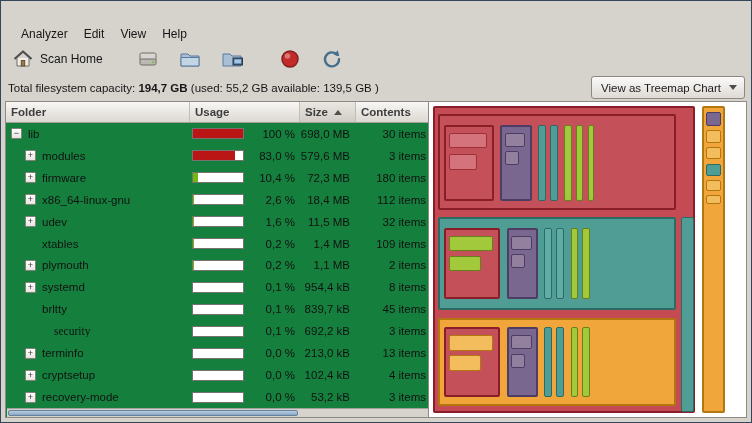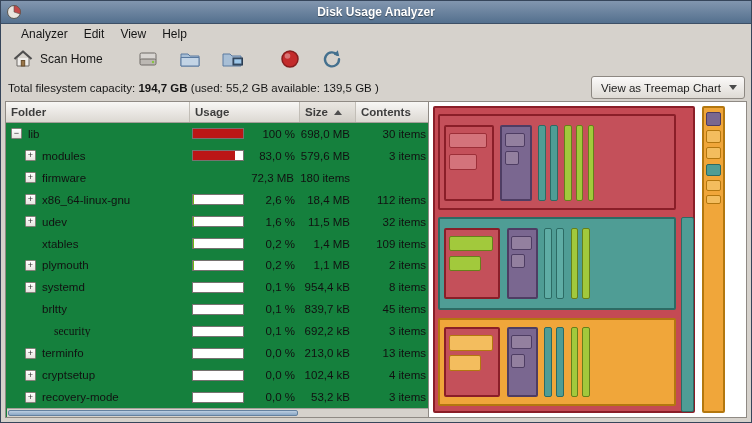--- a/index.html
+++ b/index.html
@@ -52,29 +52,20 @@
   
   .chart-panel{position:absolute;left:427px;top:100px;width:319px;height:317px;background:#ffffff;border:1px solid #8f8a84;box-sizing:border-box;}
   .treemap{position:absolute;left:3px;top:3px;right:3px;bottom:3px;}
   .tmrect{position:absolute;box-sizing:border-box;border-radius:2px;}
 </style>
 </head>
 <body>
 
 <div class="window">
 
-  <div class="titlebar">
-    <span class="win-icon">
-      <svg width="16" height="16" viewBox="0 0 16 16">
-        <circle cx="8" cy="8" r="6.5" fill="#e8e4de" stroke="#5a5650"></circle>
-        <path d="M8 8 L8 1.5 A6.5 6.5 0 0 1 14.2 10 z" fill="#c24848" stroke="#5a5650" stroke-width="0.6"></path>
-      </svg>
-    </span>
-    <span class="title">Disk Usage Analyzer</span>
-  </div>
 
   <div class="menubar">
     <span class="menu-item">Analyzer</span>
     <span class="menu-item">Edit</span>
     <span class="menu-item">View</span>
     <span class="menu-item">Help</span>
   </div>
 
   <div class="toolbar">
     <button class="tbtn">
@@ -185,20 +176,26 @@
             </span>
             <span class="pct">83,0 %</span>
           </div>
           <div class="cell cs">579,6 MB</div>
           <div class="cell cc">3 items</div>
         </div>
         <div class="trow">
           <div class="cell cf" style="padding-left: 19px;">
             <span class="exp">+</span>
             <span>firmware</span>
+          </div>
+          <div class="cell cu">
+            <span class="bar">
+              <span class="fill" style="width: 10.4%; background: rgb(111, 185, 19);"></span>
+            </span>
+            <span class="pct">10,4 %</span>
           </div>
           <div class="cell cs">72,3 MB</div>
           <div class="cell cc">180 items</div>
         </div>
         <div class="trow">
           <div class="cell cf" style="padding-left: 19px;">
             <span class="exp">+</span>
             <span>x86_64-linux-gnu</span>
           </div>
           <div class="cell cu">

